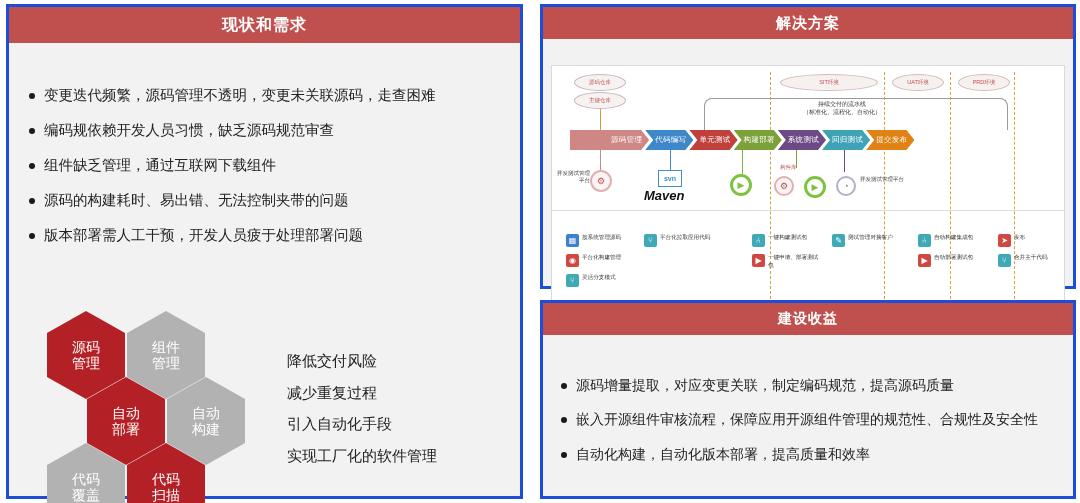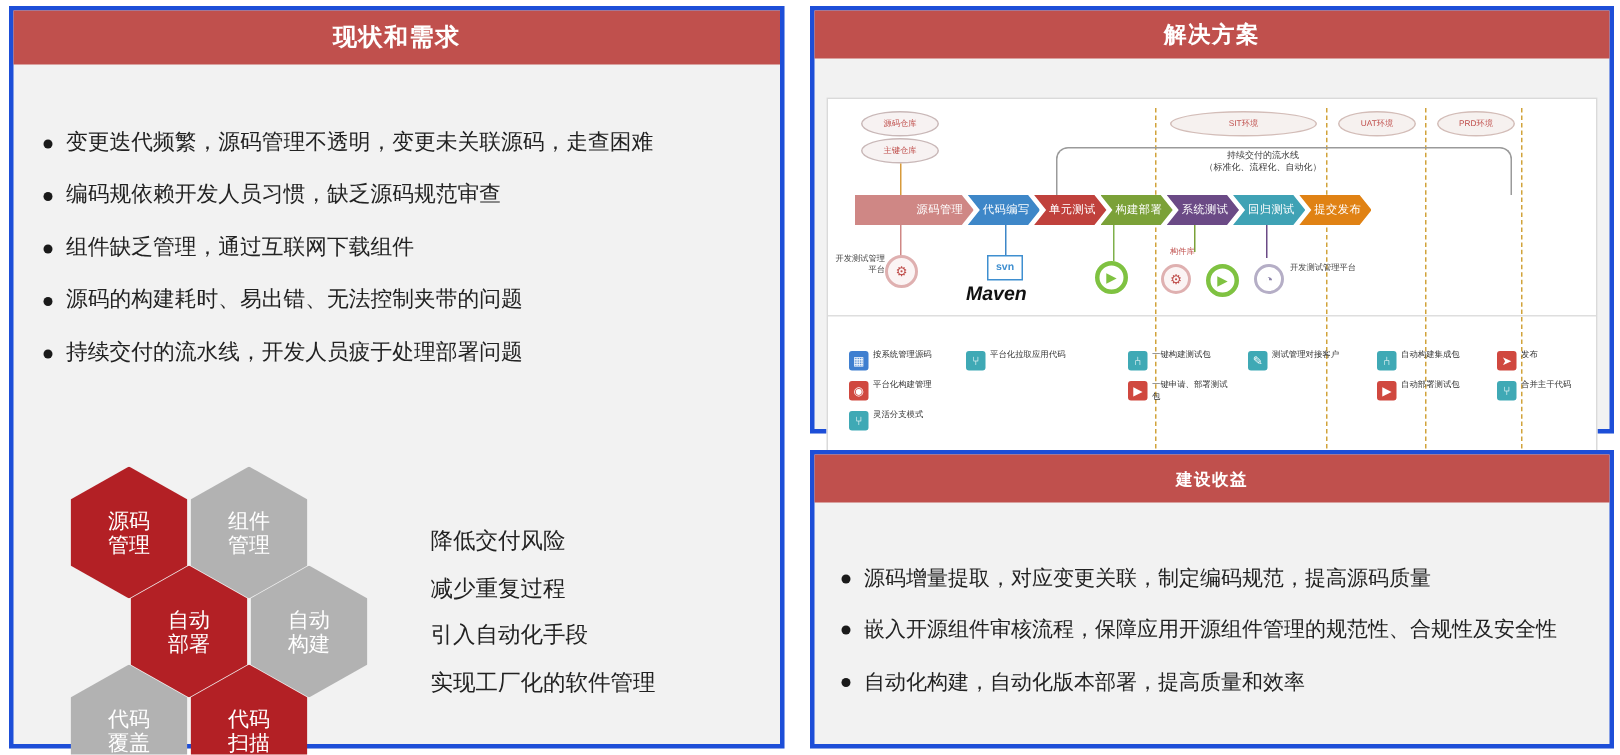--- a/index.html
+++ b/index.html
@@ -116,21 +116,21 @@
   .brandword { position:absolute; font-weight:bold; font-style:italic; color:#111; }
   .svnbox {
     position:absolute; border:1.5px solid #3f8fd0; color:#3f8fd0;
     font-size:7px; font-weight:bold; display:flex; align-items:center; justify-content:center;
     background:#fff;
   }
   .redlbl { position:absolute; font-size:5.5px; color:#c0504d; }
 
   
   #benefit-panel { left:540px; top:300px; width:536px; height:199px; }
-  #benefit-panel .panel-header { height:32px; font-size:11px; }
+  #benefit-panel .panel-header { height:32px; font-size:14px; }
   #benefit-panel .panel-body { height:165px; }
   #benefit-panel .bullets { padding:20px 22px 0 18px; }
   #benefit-panel .bullet-text { font-size:14px; }
 </style>
 </head>
 <body>
 
 <div class="page">
 
   <section class="panel" id="left-panel">
@@ -149,21 +149,21 @@
         <div class="bullet-row">
           <span class="bullet-dot"></span>
           <span class="bullet-text">组件缺乏管理，通过互联网下载组件</span>
         </div>
         <div class="bullet-row">
           <span class="bullet-dot"></span>
           <span class="bullet-text">源码的构建耗时、易出错、无法控制夹带的问题</span>
         </div>
         <div class="bullet-row">
           <span class="bullet-dot"></span>
-          <span class="bullet-text">持续交付的流水线，开发人员疲于处理部署问题</span>
+          <span class="bullet-text">版本部署需人工干预，开发人员疲于处理部署问题</span>
         </div>
       </div>
 
       <div class="hex-wrap">
         <div class="hex red" style="left:12px;  top:0px;">
           <div>
               <span>源码</span>
               <span>管理</span>
             </div>
         </div>

